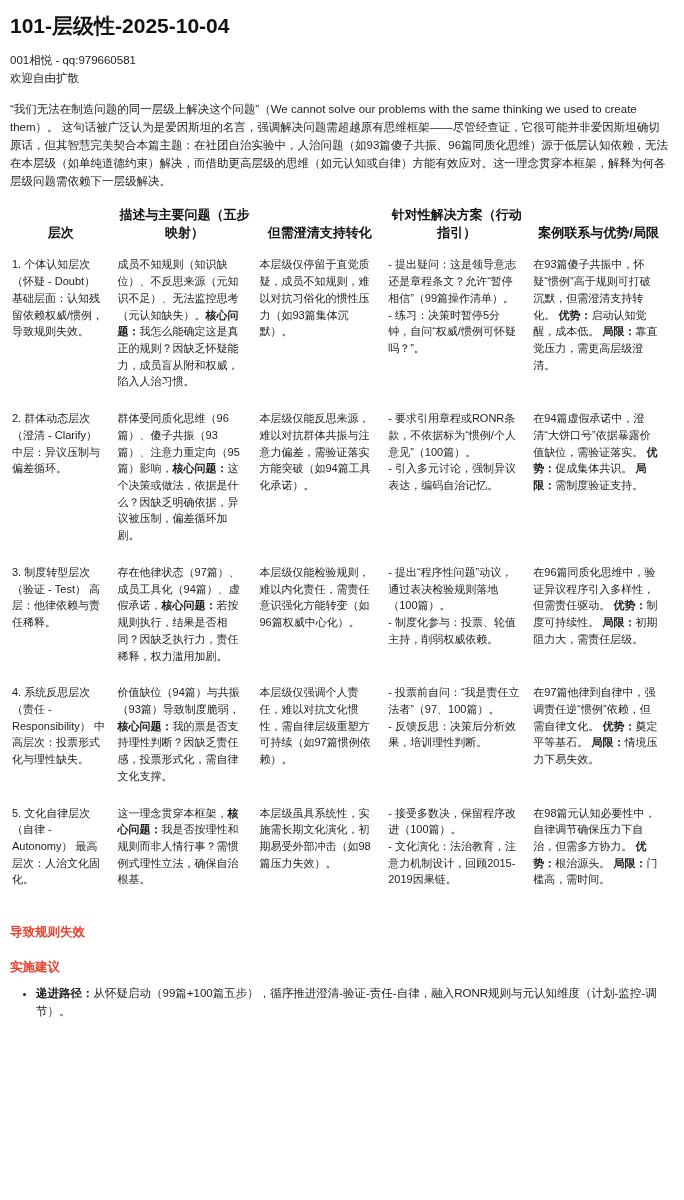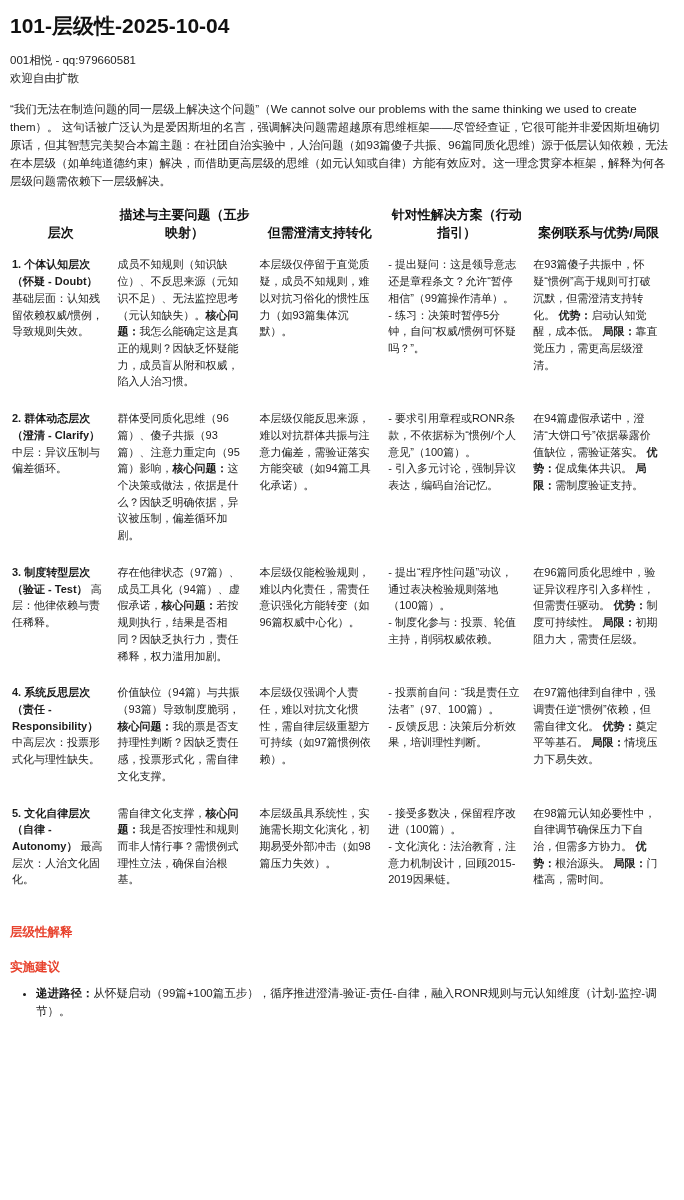--- a/index.html
+++ b/index.html
@@ -13,21 +13,21 @@
   table.levels th{font-size:13px;font-weight:700;text-align:center;vertical-align:bottom;
     padding:6px 6px 12px 2px;color:#111;}
   table.levels td{font-size:11px;line-height:1.52;vertical-align:top;
     padding:2px 10px 18px 2px;color:#1c1c1c;}
   table.levels col.c1{width:16%;}
   table.levels col.c2{width:21.5%;}
   table.levels col.c3{width:19.5%;}
   table.levels col.c4{width:22%;}
   table.levels col.c5{width:21%;}
   .pre{white-space:pre-line;}
-  .lvl-title{font-weight:700;text-align:right;}
+  .lvl-title{font-weight:400;text-align:right;}
   b.inl{font-weight:700;}
   ul.impl{font-size:11.5px;line-height:1.58;margin:8px 0 0 0;padding-left:26px;}
   ul.impl li{margin:0 0 10px 0;}
 </style>
 </head>
 <body>
 
 <div class="page">
 
   <h1 class="title">101-层级性-2025-10-04</h1>
@@ -83,29 +83,29 @@
         <tr>
           <td><span class="lvl-title">4. 系统反思层次（责任 - Responsibility）</span><span> 中高层次：投票形式化与理性缺失。</span></td>
           <td><span>价值缺位（94篇）与共振（93篇）导致制度脆弱，</span><b class="inl">核心问题：</b><span>我的票是否支持理性判断？因缺乏责任感，投票形式化，需自律文化支撑。</span></td>
           <td>本层级仅强调个人责任，难以对抗文化惯性，需自律层级重塑方可持续（如97篇惯例依赖）。</td>
           <td class="pre">- 投票前自问：“我是责任立法者”（97、100篇）。
 - 反馈反思：决策后分析效果，培训理性判断。</td>
           <td><span>在97篇他律到自律中，强调责任逆“惯例”依赖，但需自律文化。 </span><b class="inl">优势：</b><span>奠定平等基石。 </span><b class="inl">局限：</b><span>情境压力下易失效。</span></td>
         </tr>
         <tr>
           <td><span class="lvl-title">5. 文化自律层次（自律 - Autonomy）</span><span> 最高层次：人治文化固化。</span></td>
-          <td><span>需自律文化支撑，</span><b class="inl">核心问题：</b><span>我是否按理性和规则而非人情行事？需惯例式理性立法，确保自治根基。</span></td>
+          <td><span>这一理念贯穿本框架，</span><b class="inl">核心问题：</b><span>我是否按理性和规则而非人情行事？需惯例式理性立法，确保自治根基。</span></td>
           <td>本层级虽具系统性，实施需长期文化演化，初期易受外部冲击（如98篇压力失效）。</td>
           <td class="pre">- 接受多数决，保留程序改进（100篇）。
 - 文化演化：法治教育，注意力机制设计，回顾2015-2019因果链。</td>
           <td><span>在98篇元认知必要性中，自律调节确保压力下自治，但需多方协力。 </span><b class="inl">优势：</b><span>根治源头。 </span><b class="inl">局限：</b><span>门槛高，需时间。</span></td>
         </tr>
       </tbody>
   </table>
 
-  <h2 class="red-heading">层级性解释</h2>
+  <h2 class="red-heading">导致规则失效</h2>
 
   <h2 class="red-heading">实施建议</h2>
   <ul class="impl">
       <li><b class="inl">递进路径：</b><span>从怀疑启动（99篇+100篇五步），循序推进澄清-验证-责任-自律，融入RONR规则与元认知维度（计划-监控-调节）。</span></li>
     </ul>
 
 </div>
 
 </body></html>

